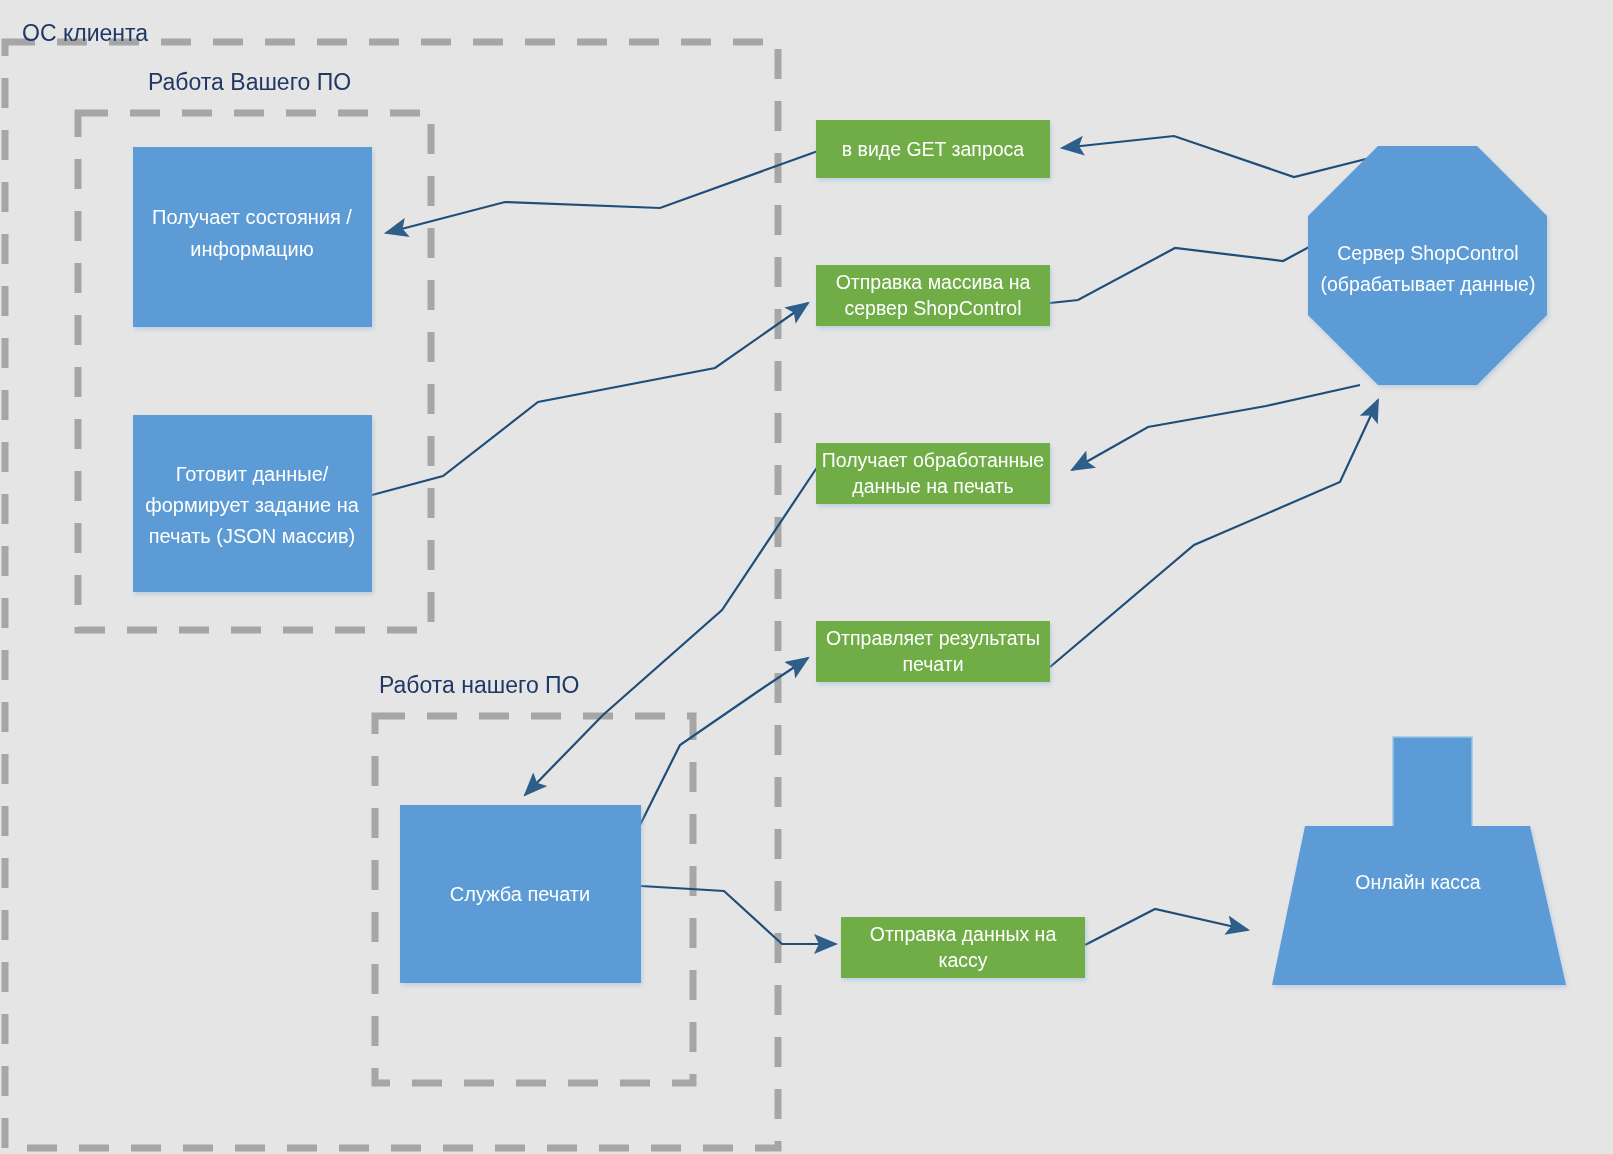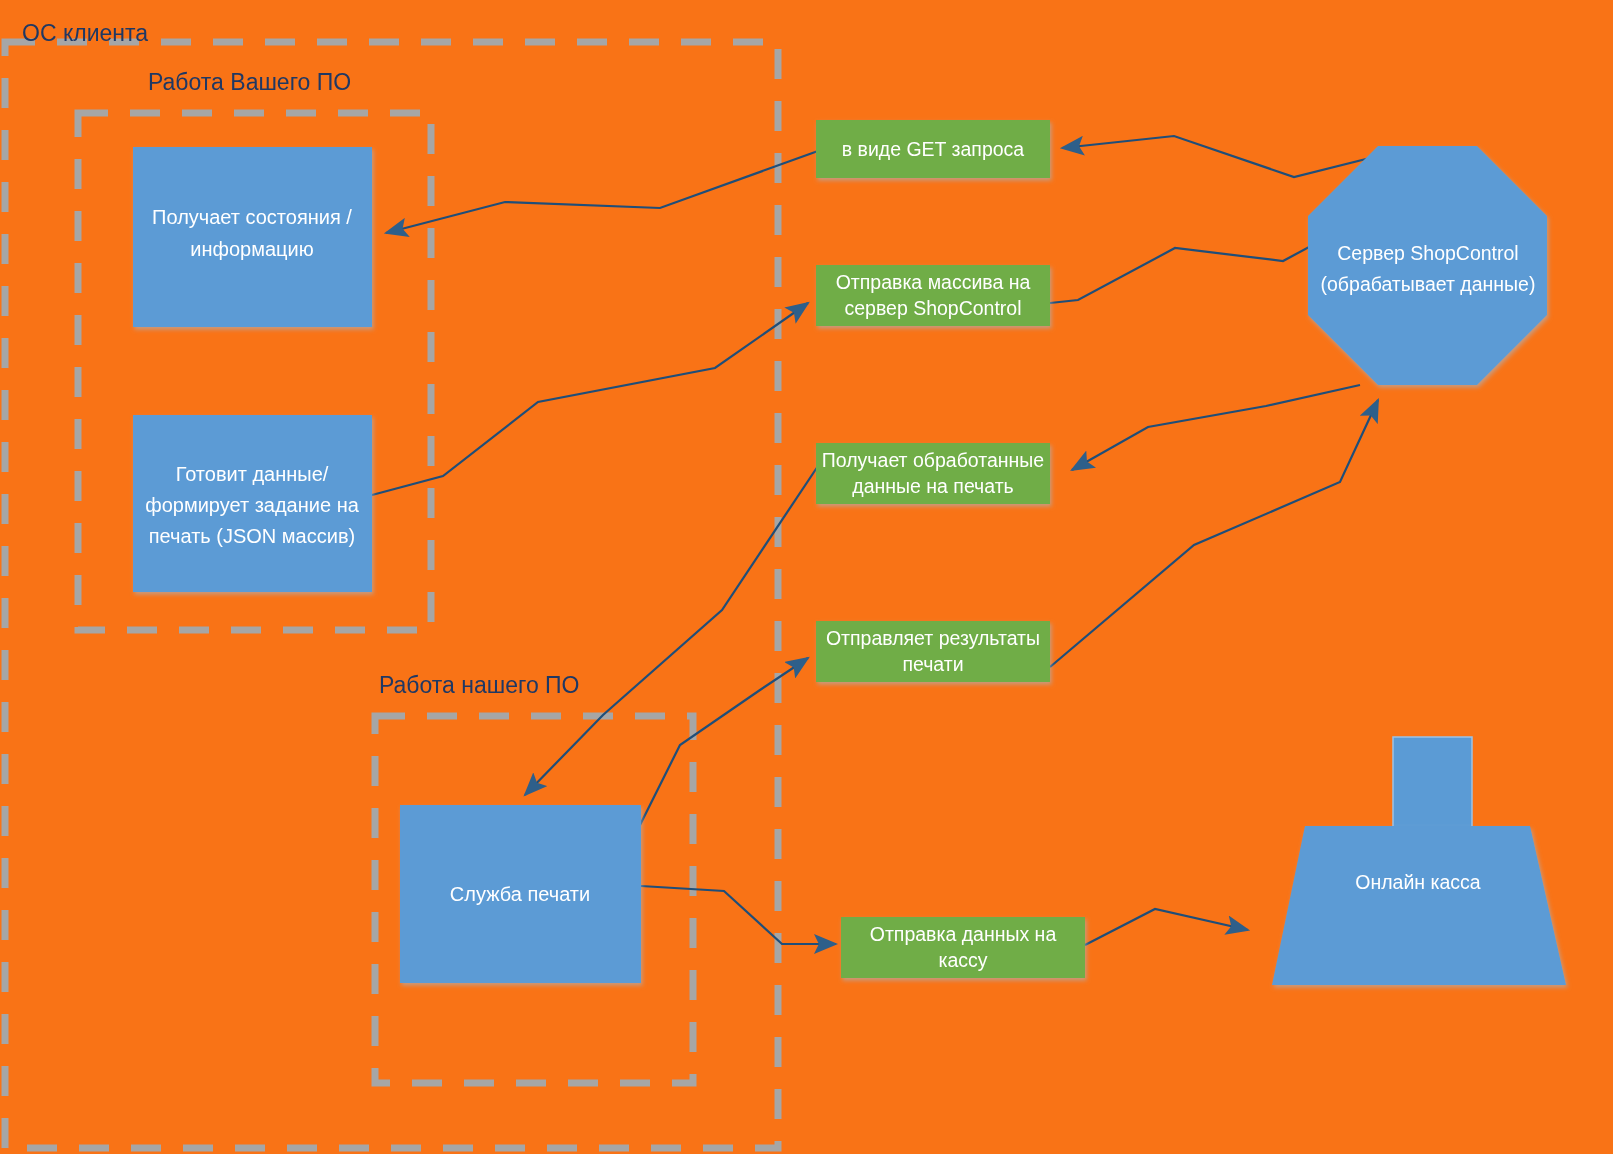--- a/index.html
+++ b/index.html
@@ -7,21 +7,21 @@
     padding: 0;
     background: #ffffff;
   }
   body {
     font-family: "Liberation Sans", sans-serif;
   }
   #diagram-root {
     position: relative;
     width: 1613px;
     height: 1154px;
-    background: #f97316;
+    background: #e5e5e5;
     overflow: hidden;
   }
   svg.canvas {
     position: absolute;
     top: 0;
     left: 0;
     width: 1613px;
     height: 1154px;
   }
   .group-label {

